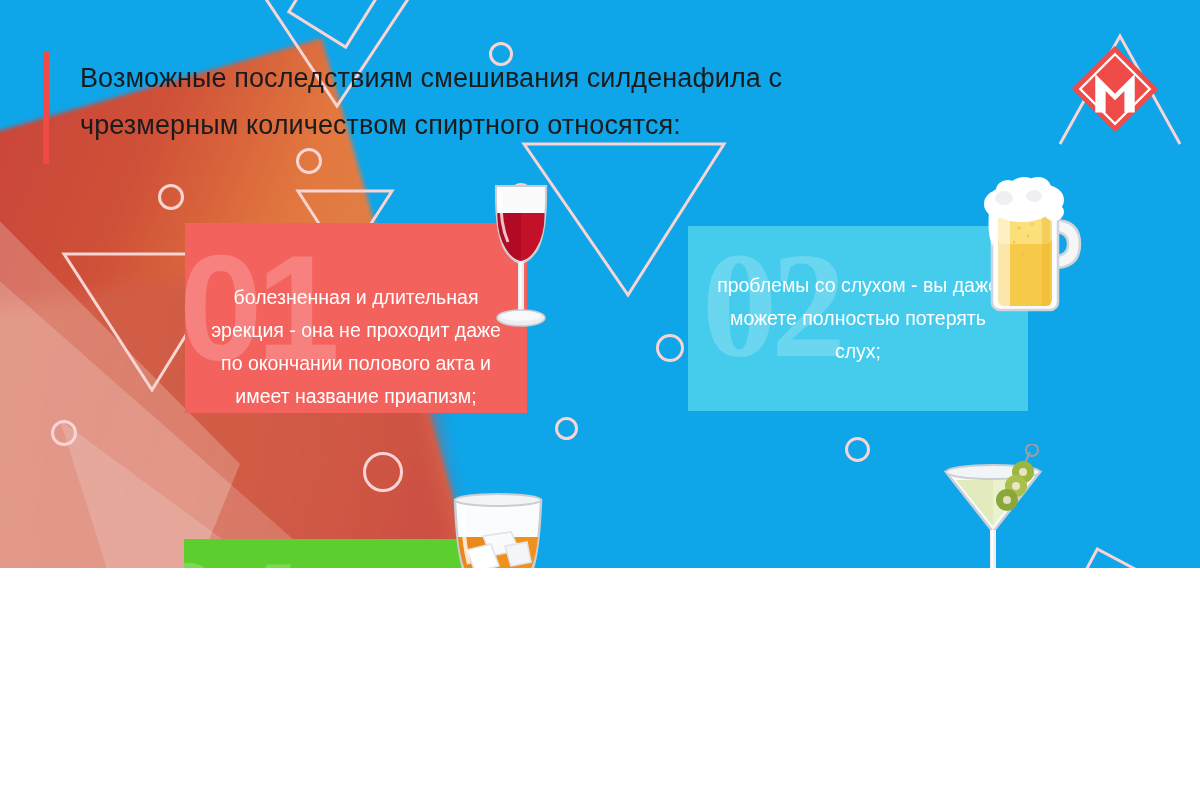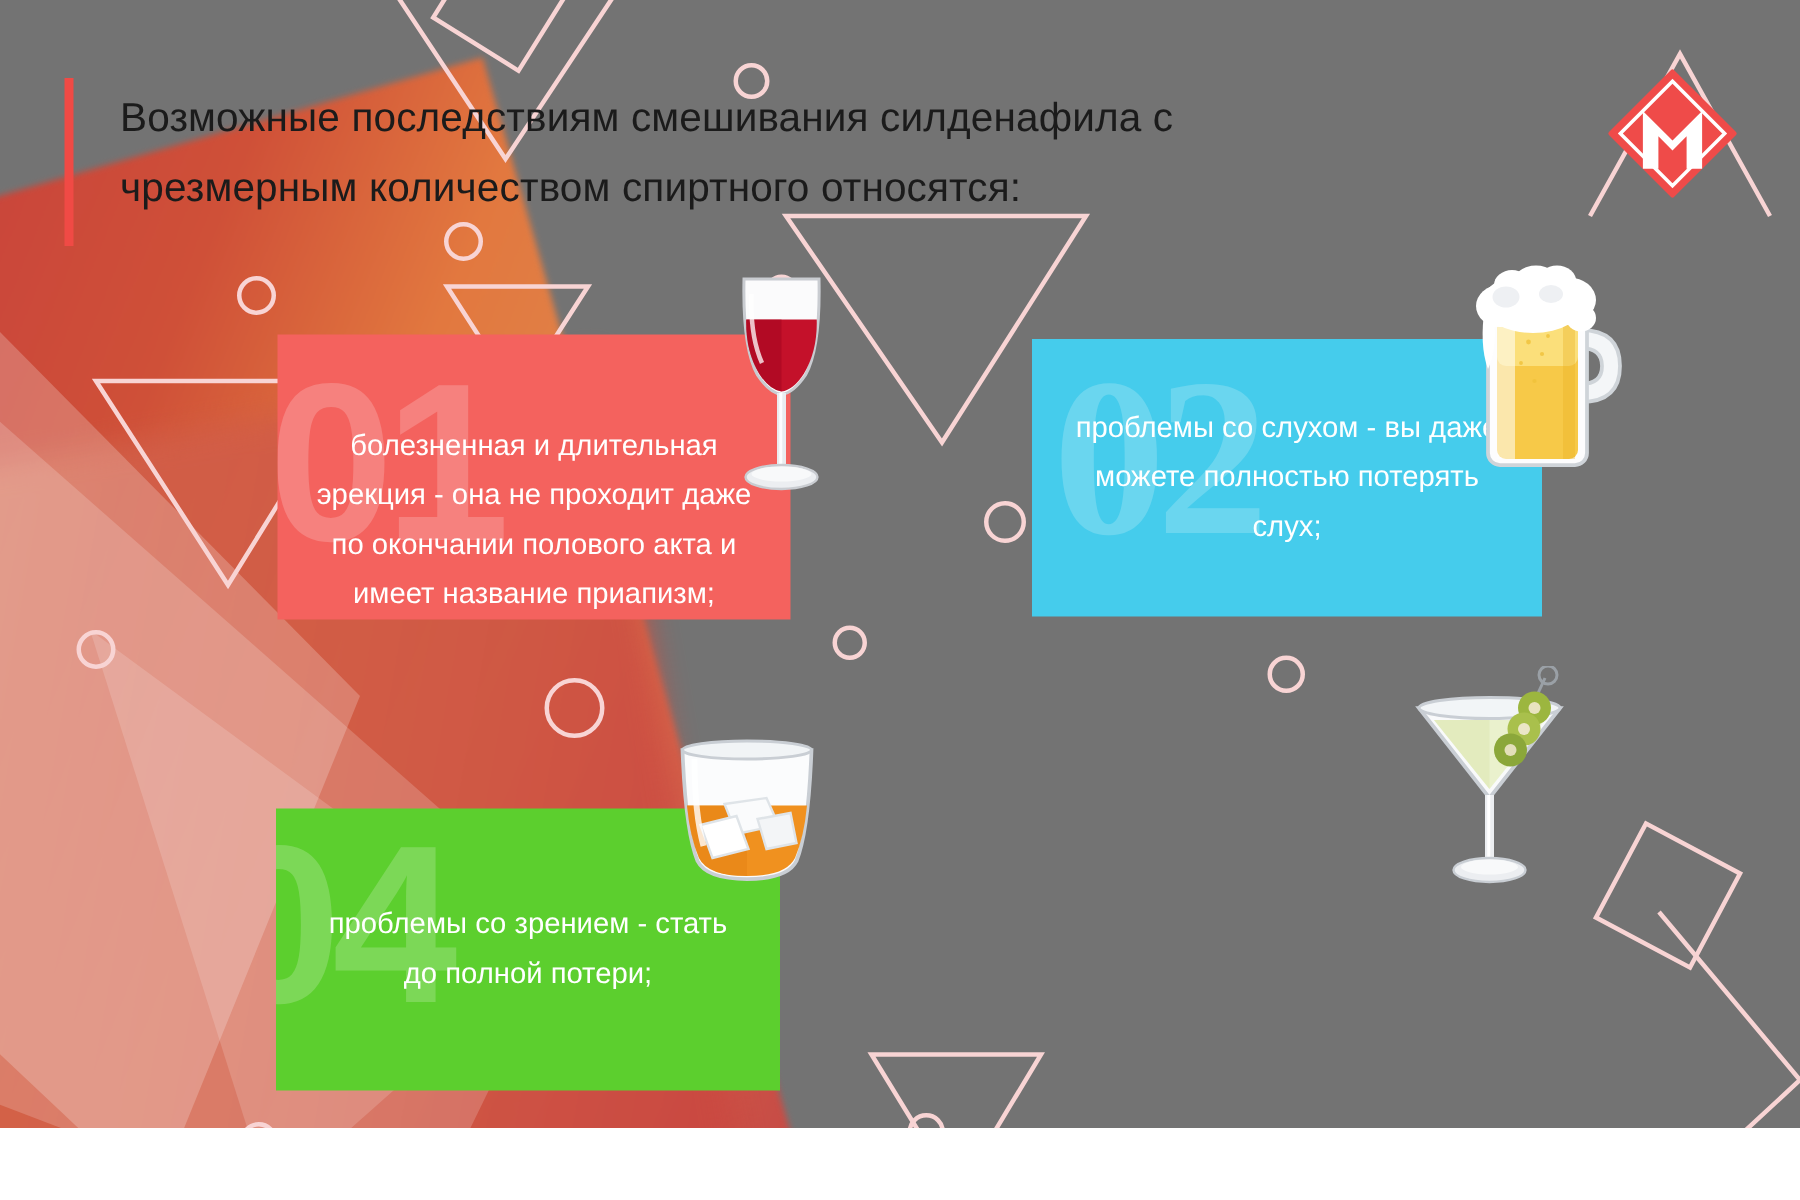--- a/index.html
+++ b/index.html
@@ -6,22 +6,22 @@
   body {
     width: 1200px;
     height: 800px;
     overflow: hidden;
     font-family: "Liberation Sans", sans-serif;
     background: #ffffff;
   }
   .slide {
     position: relative;
     width: 1200px;
-    height: 752px;
-    background: #737373;
+    height: 568px;
+    background: #0ea5e9;
     overflow: hidden;
   }
 
   
   .bg-layer { position: absolute; inset: 0; pointer-events: none; }
 
   .corner-gradient {
     position: absolute;
     left: -260px;
     top: 120px;

